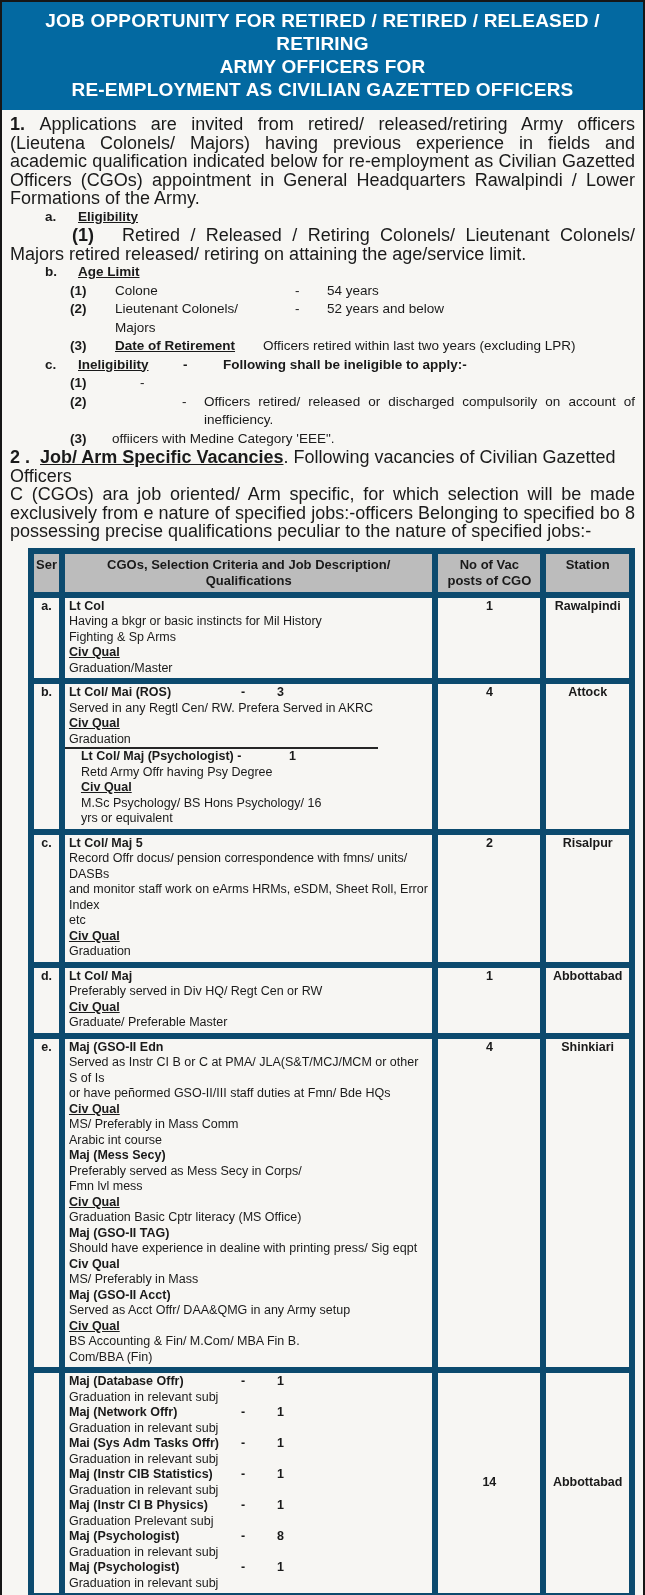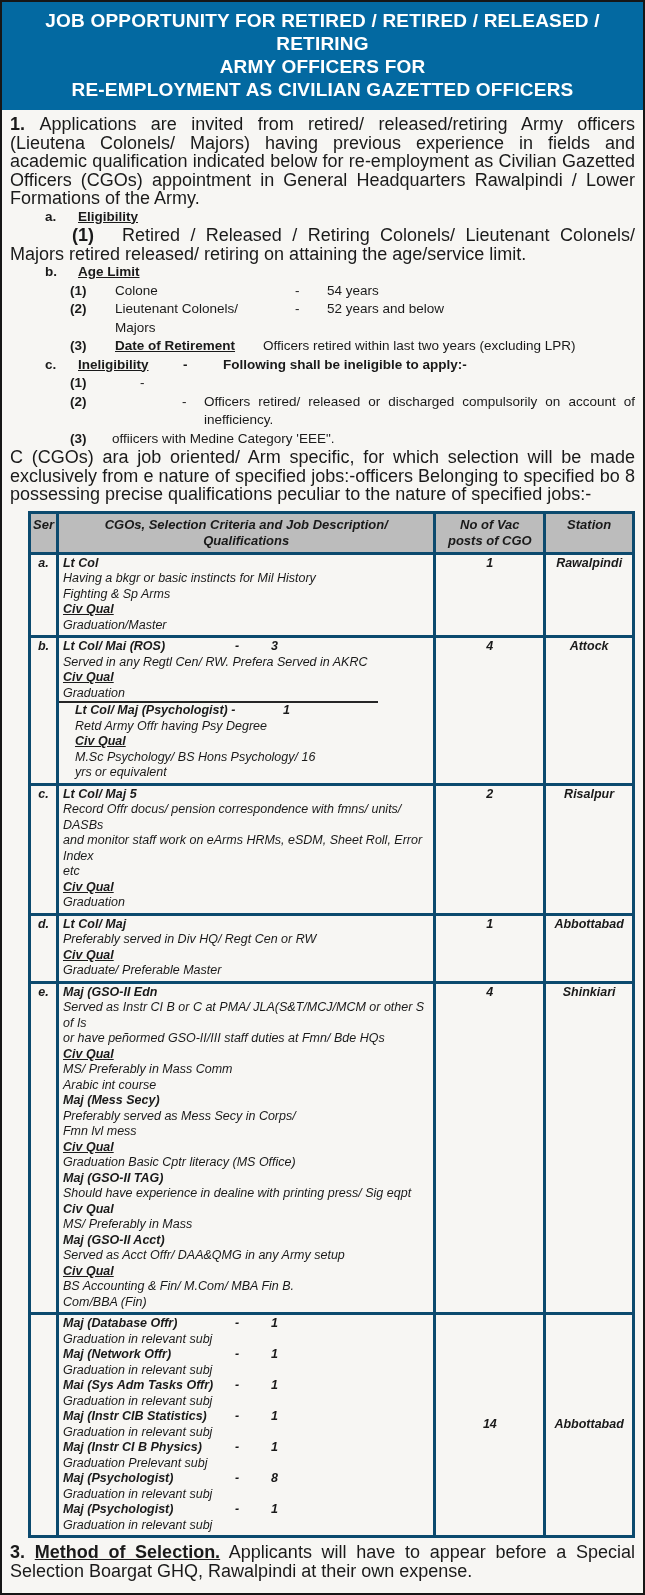--- a/index.html
+++ b/index.html
@@ -16,21 +16,21 @@
   .p.left{text-align:left;}
   .cols{display:flex;align-items:flex-start;font-size:13.5px;line-height:18.5px;}
   .cols .cell{flex:none;display:block;}
   .cols .flexfill{flex:1 1 auto;}
   .cols .just{text-align:justify;}
   .sp{display:inline-block;}
   .b{font-weight:bold;}
   .u{text-decoration:underline;}
   .pre{white-space:pre-line;}
   table{border-collapse:collapse;margin:7px 0 5px 18px;table-layout:fixed;}
-  th,td{border:3px solid #0c4a6e;vertical-align:top;padding:1px 4px 2px;font-style:italic;}
+  th,td{border:6px solid #0c4a6e;vertical-align:top;padding:1px 4px 2px;}
   th{background:#bcbcbc;font-size:13px;line-height:16px;font-weight:bold;text-align:center;padding:3px 2px;}
   td{font-size:12.5px;line-height:15.5px;}
   td.ser{text-align:center;font-weight:bold;}
   td.vac,td.station{text-align:center;font-weight:bold;}
   td.mid{vertical-align:middle;}
   .rank{display:flex;font-weight:bold;}
   .rank .nm{flex:none;min-width:172px;}
   .rank .dsh{flex:none;width:36px;}
   .rank .num{flex:none;}
   .cq{font-weight:bold;}
@@ -99,20 +99,21 @@
           <span class="sp cell" style="width: 60px;"></span>
           <span class="cell b" style="width: 112px;">(2)</span>
           <span class="cell" style="width: 22px;">-</span>
           <span class="cell flexfill just">Officers retired/ released or discharged compulsorily on account of inefficiency.</span>
         </div>
         <div class="cols">
           <span class="sp cell" style="width: 60px;"></span>
           <span class="cell b" style="width: 42px;">(3)</span>
           <span class="cell">offiicers with Medine Category 'EEE".</span>
         </div>
+        <div class="p left"><span class="b ">2 .</span><span class="sp" style="width: 10px;"></span><span class="b u">Job/ Arm Specific Vacancies</span><span>. Following vacancies of Civilian Gazetted Officers</span></div>
         <div class="p"><span>C (CGOs) ara job oriented/ Arm specific, for which selection will be made exclusively from e nature of specified jobs:-officers Belonging to specified bo 8 possessing precise qualifications peculiar to the nature of specified jobs:-</span></div>
       </div>
 
     <table>
       <colgroup>
         <col style="width:28px">
           <col style="width:382px">
           <col style="width:112px">
           <col style="width:89px">
       </colgroup>

